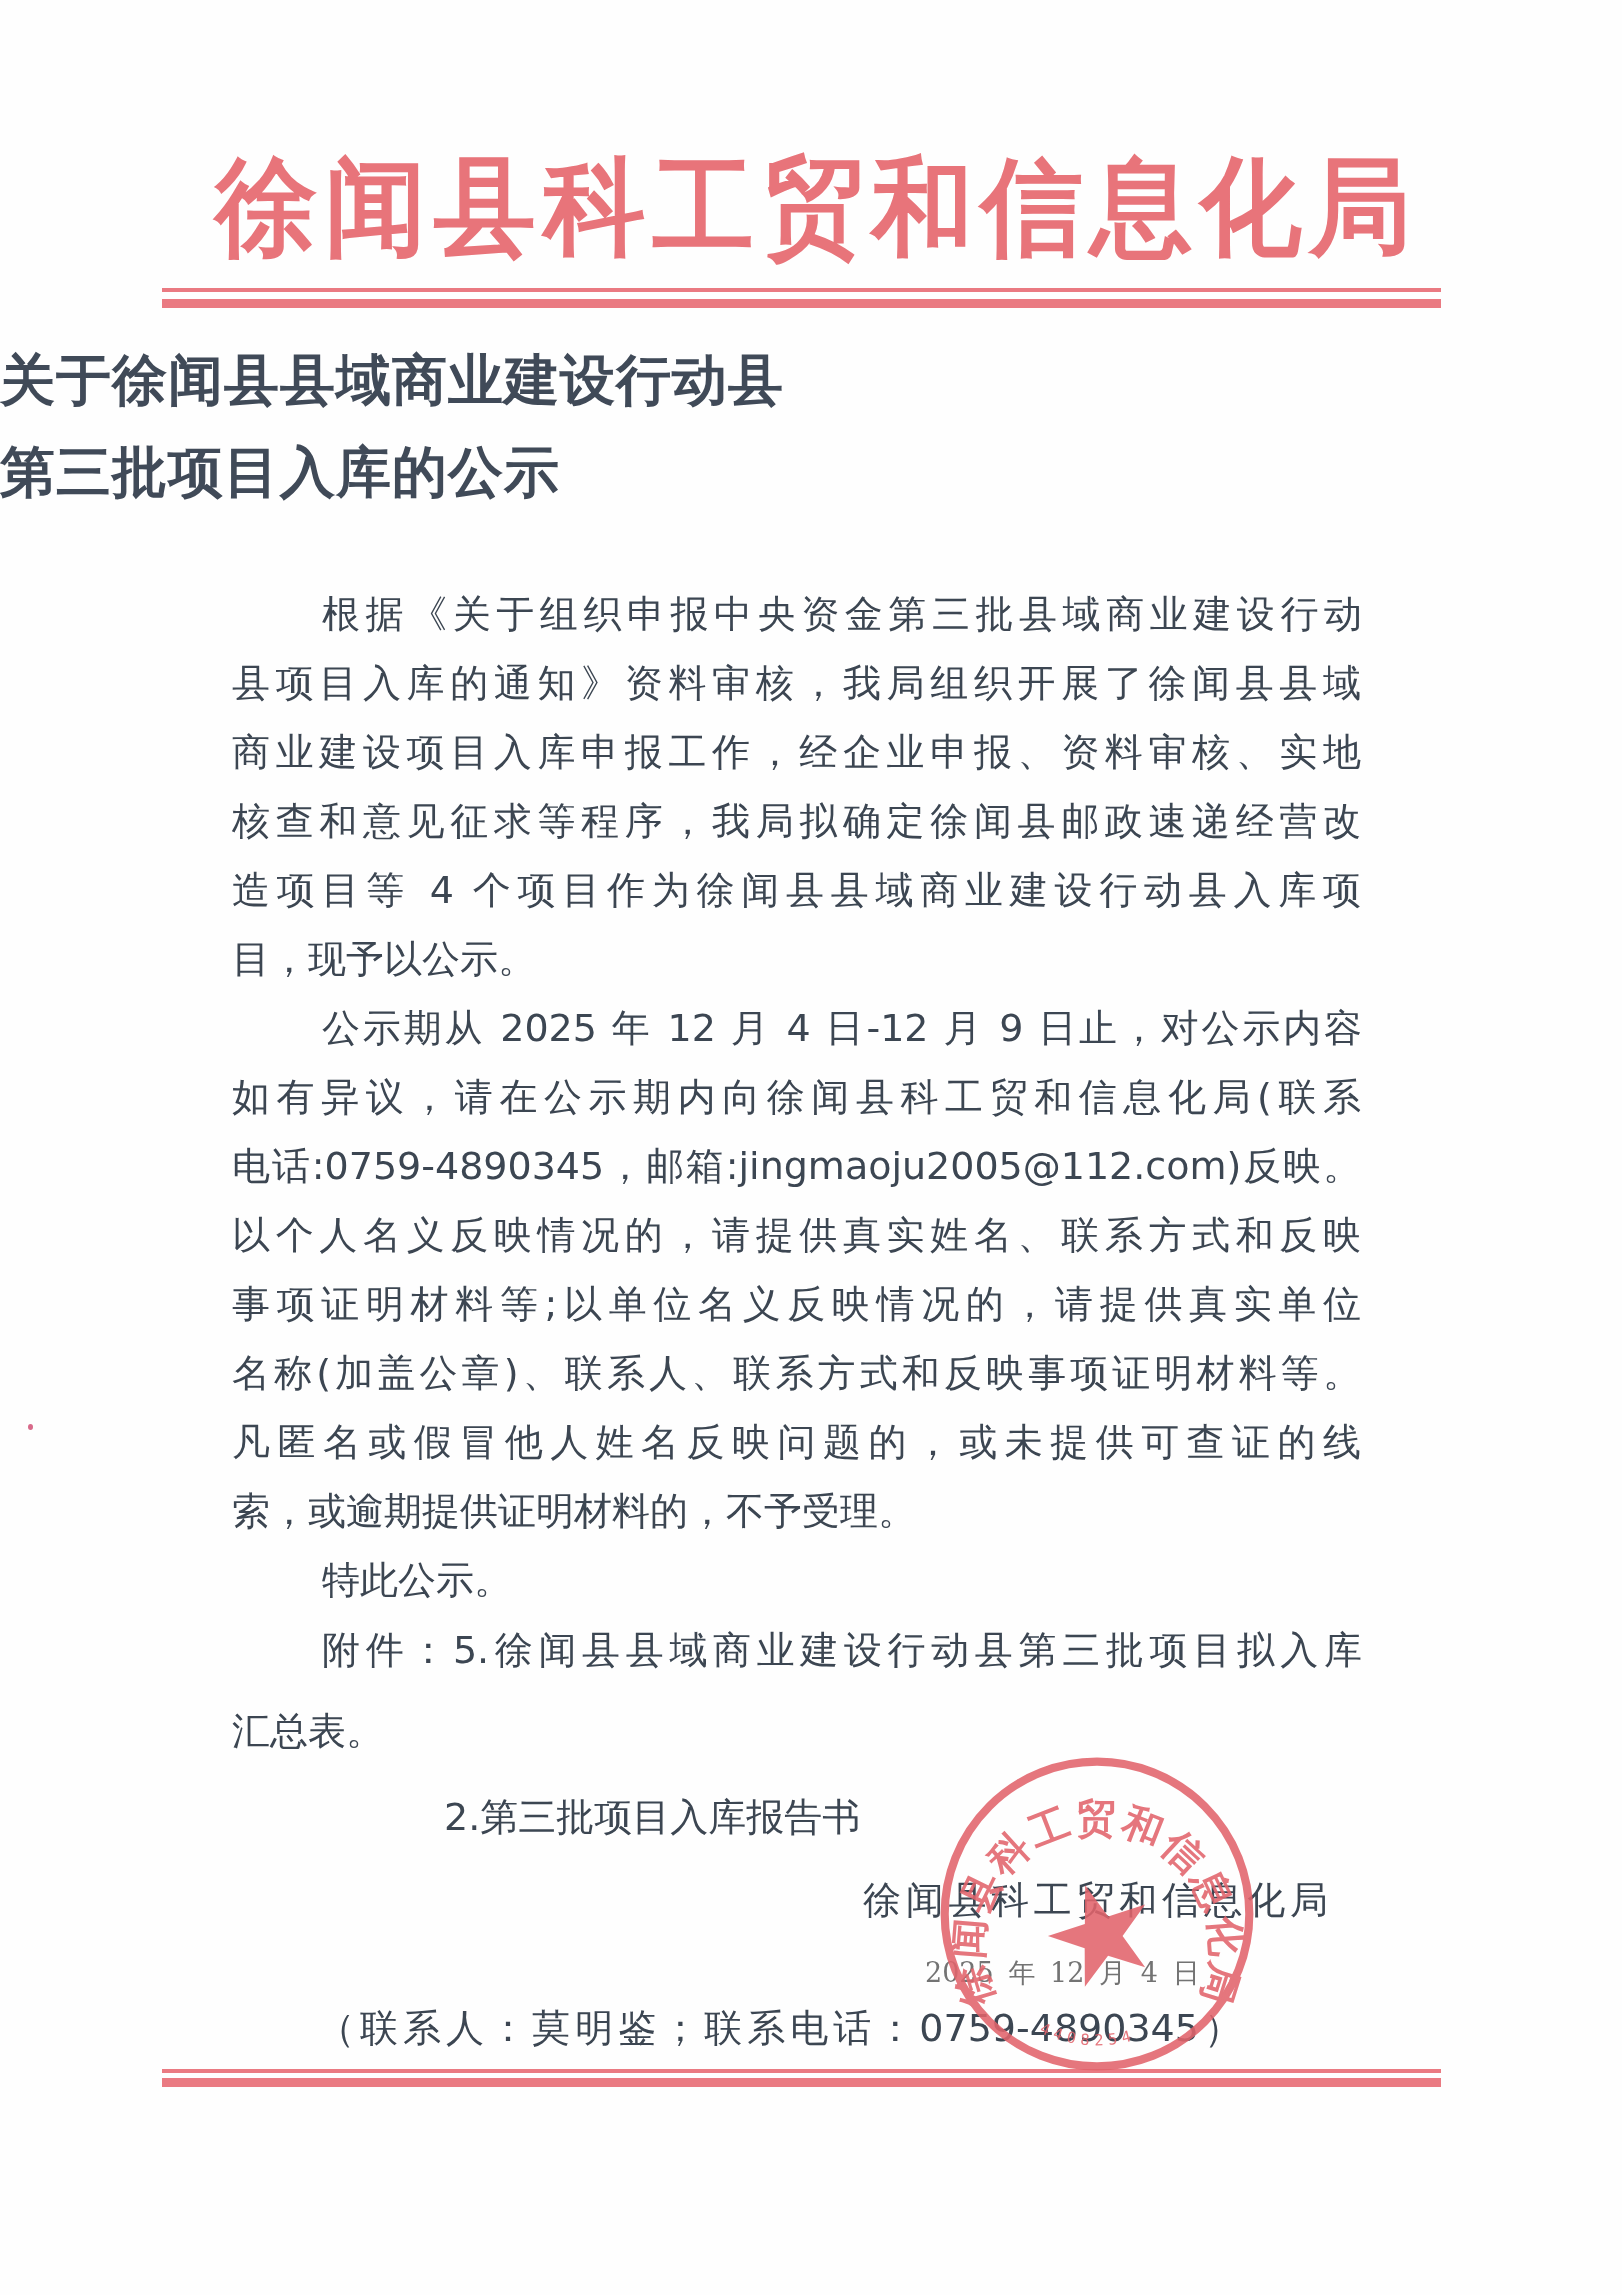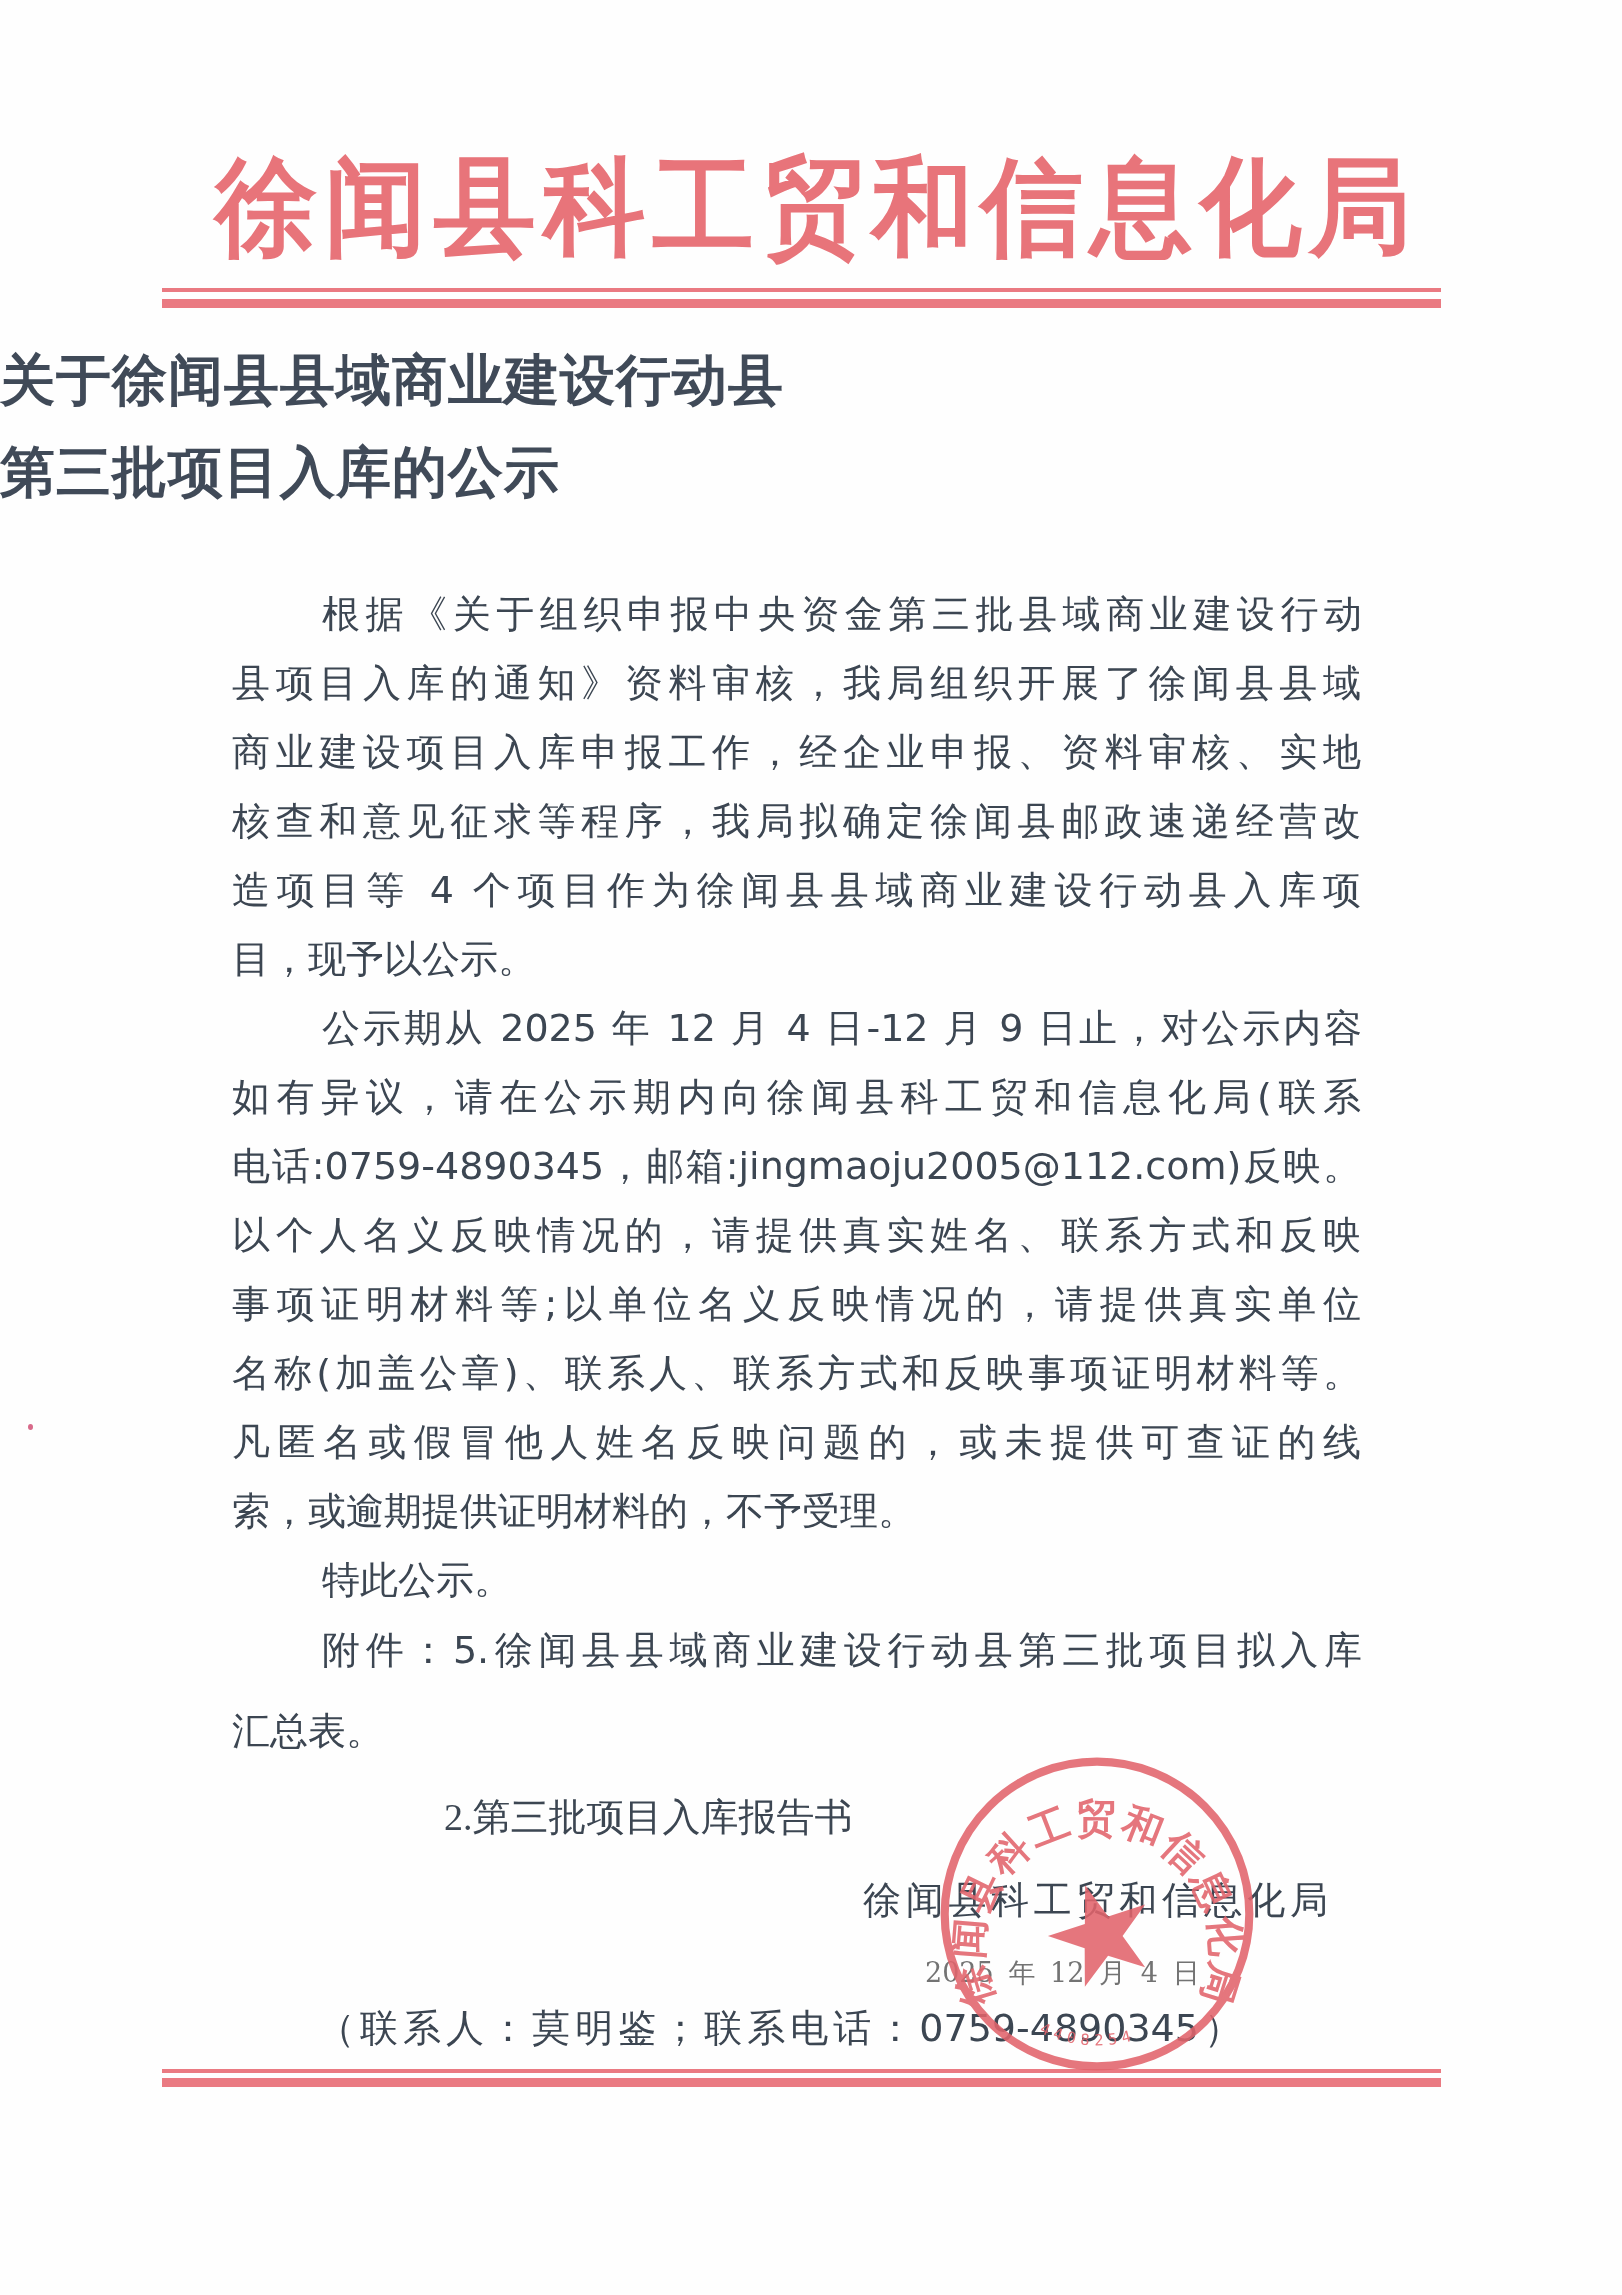--- a/index.html
+++ b/index.html
@@ -76,21 +76,21 @@
     font-family: "DejaVu Sans", "Liberation Sans", sans-serif;
     font-size: 38px;
     line-height: 51px;
     height: 51px;
     color: #3c4652;
     white-space: nowrap;
     text-align: justify;
     text-align-last: justify;
   }
   .body-line.indent { left: 322px; width: 1040px; }
-  .body-line.left { text-align: right; text-align-last: left; font-family: Liberation Serif, serif; }
+  .body-line.left { text-align: right; text-align-last: left; }
 
   .sign-org {
     position: absolute;
     left: 863px;
     top: 1875px;
     width: 465px;
     font-family: "DejaVu Sans", "Liberation Sans", sans-serif;
     font-size: 38px;
     line-height: 51px;
     color: #3c4652;

